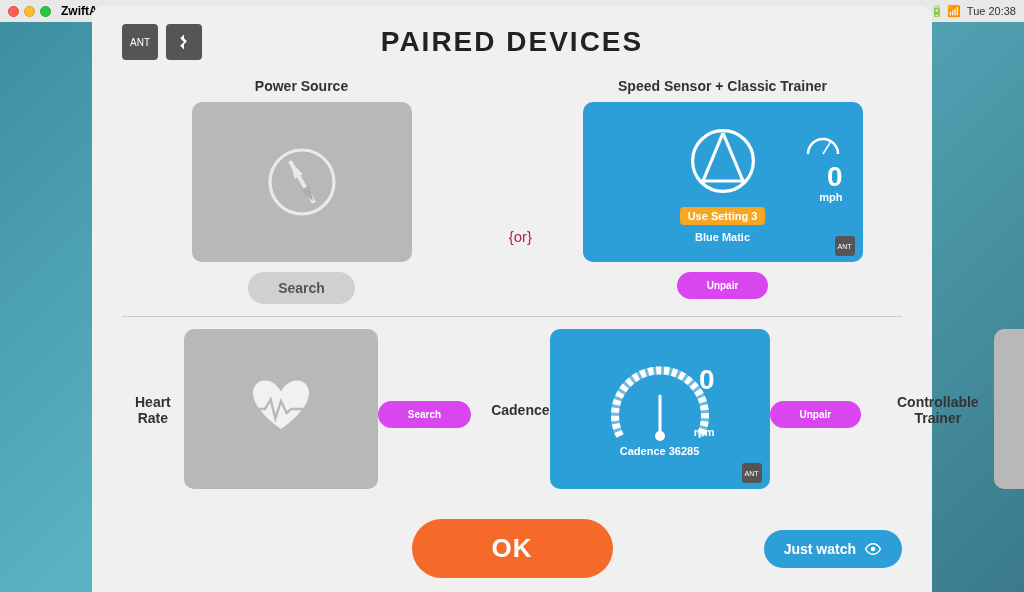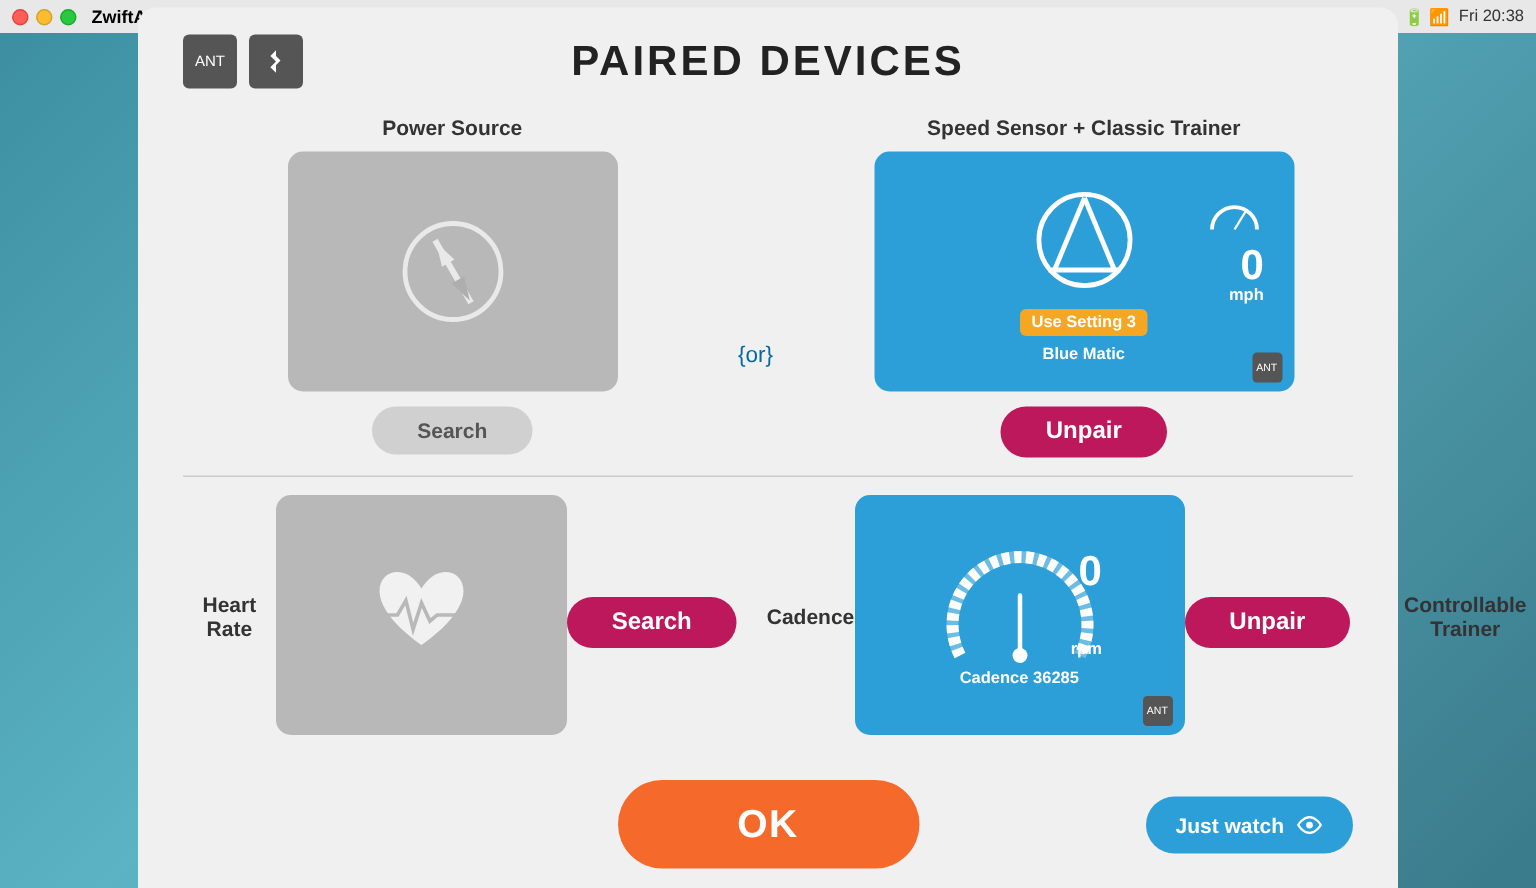--- a/index.html
+++ b/index.html
@@ -272,26 +272,26 @@
       color: #555;
       border: none;
       border-radius: 20px;
       padding: 8px 30px;
       font-size: 14px;
       font-weight: 700;
       cursor: pointer;
     }
 
     .btn-unpair {
-      background: #be185d;
+      background: #d946ef;
       color: white;
       border: none;
       border-radius: 20px;
       padding: 8px 30px;
-      font-size: 16px;
+      font-size: 10px;
       font-weight: 700;
       cursor: pointer;
     }
 
     
     .bottom-actions {
       display: flex;
       align-items: center;
       justify-content: center;
       margin-top: 20px;
@@ -348,24 +348,24 @@
 
     .top-right-section {
       display: flex;
       flex-direction: column;
       align-items: center;
     }
 
     .or-center {
       display: flex;
       align-items: center;
-      justify-content: flex-start;
+      justify-content: flex-end;
       padding-top: 90px;
       font-size: 15px;
-      color: #0369a1;
+      color: #be185d;
     }
 
     .section-divider {
       width: 100%;
       height: 1px;
       background: #ccc;
       margin: 12px 0;
     }
 
     .bottom-section {
@@ -394,21 +394,21 @@
     <div class="traffic-lights">
       <div class="traffic-light tl-red"></div>
       <div class="traffic-light tl-yellow"></div>
       <div class="traffic-light tl-green"></div>
     </div>
     <span class="app-name">ZwiftApp</span>
   </div>
   <div class="titlebar-center">Zwift</div>
   <div class="titlebar-right">
     <span>🔋 📶 </span>
-    <span>Fri 20:38</span>
+    <span>Tue 20:38</span>
   </div>
 </div>
 
 <div class="bg-area">
 
   <div class="modal">
 
     <div class="modal-header">
       <div class="modal-icons">
         <div class="modal-icon-box">

